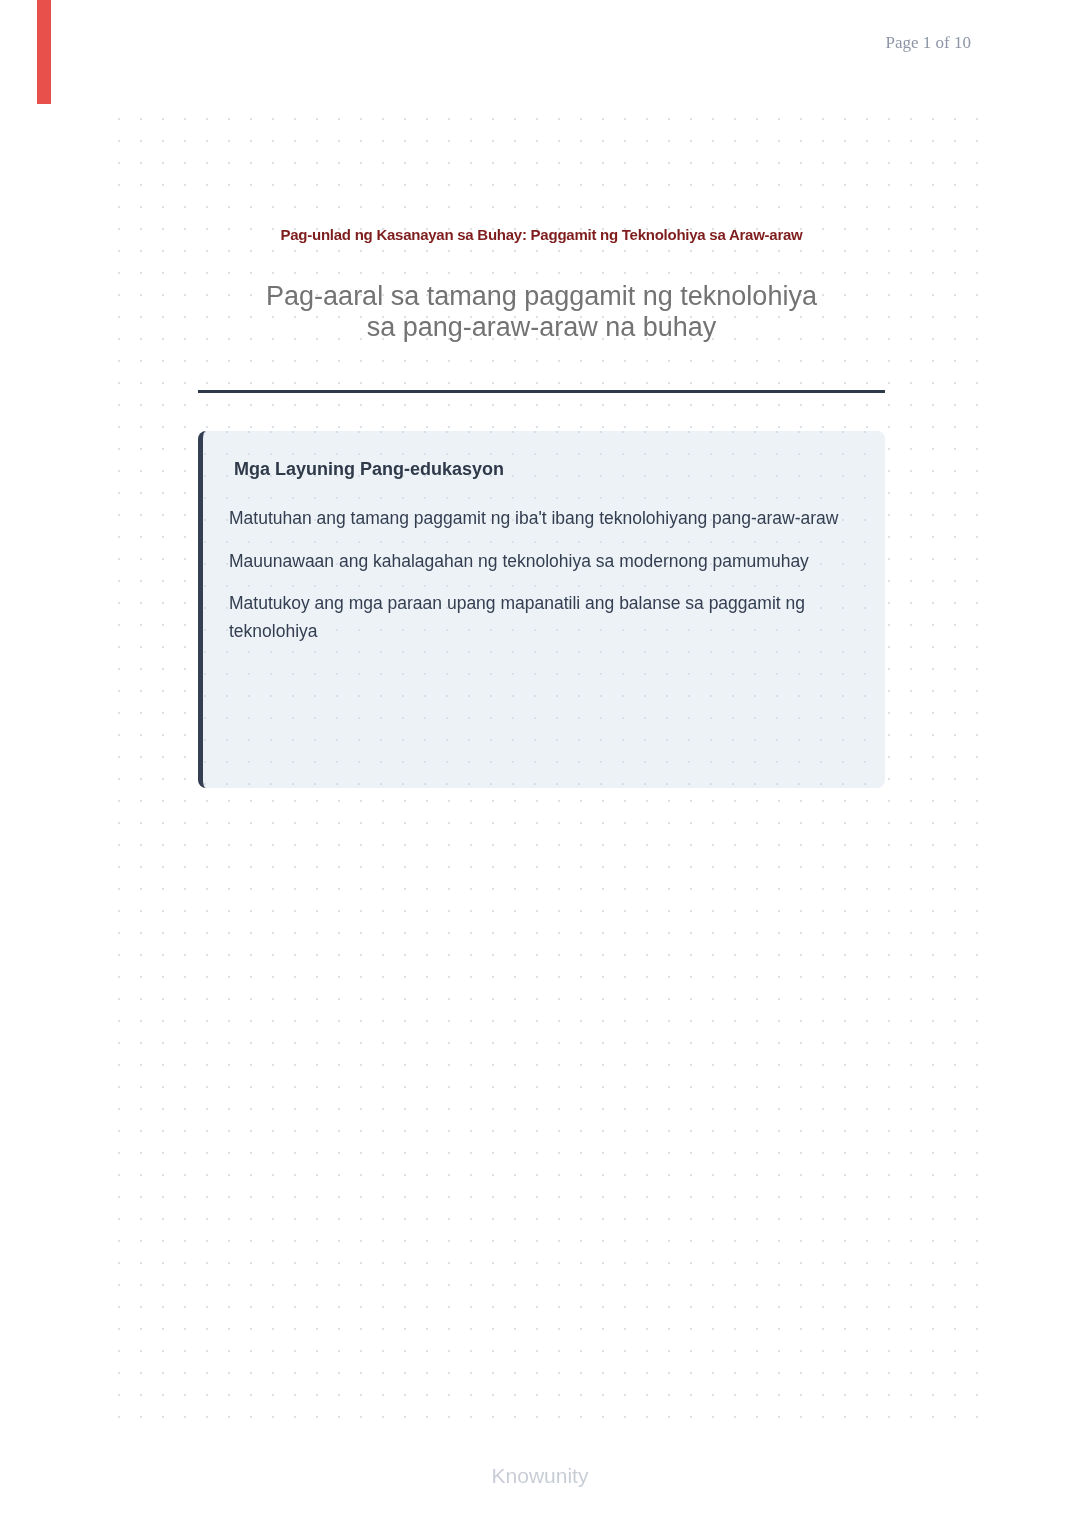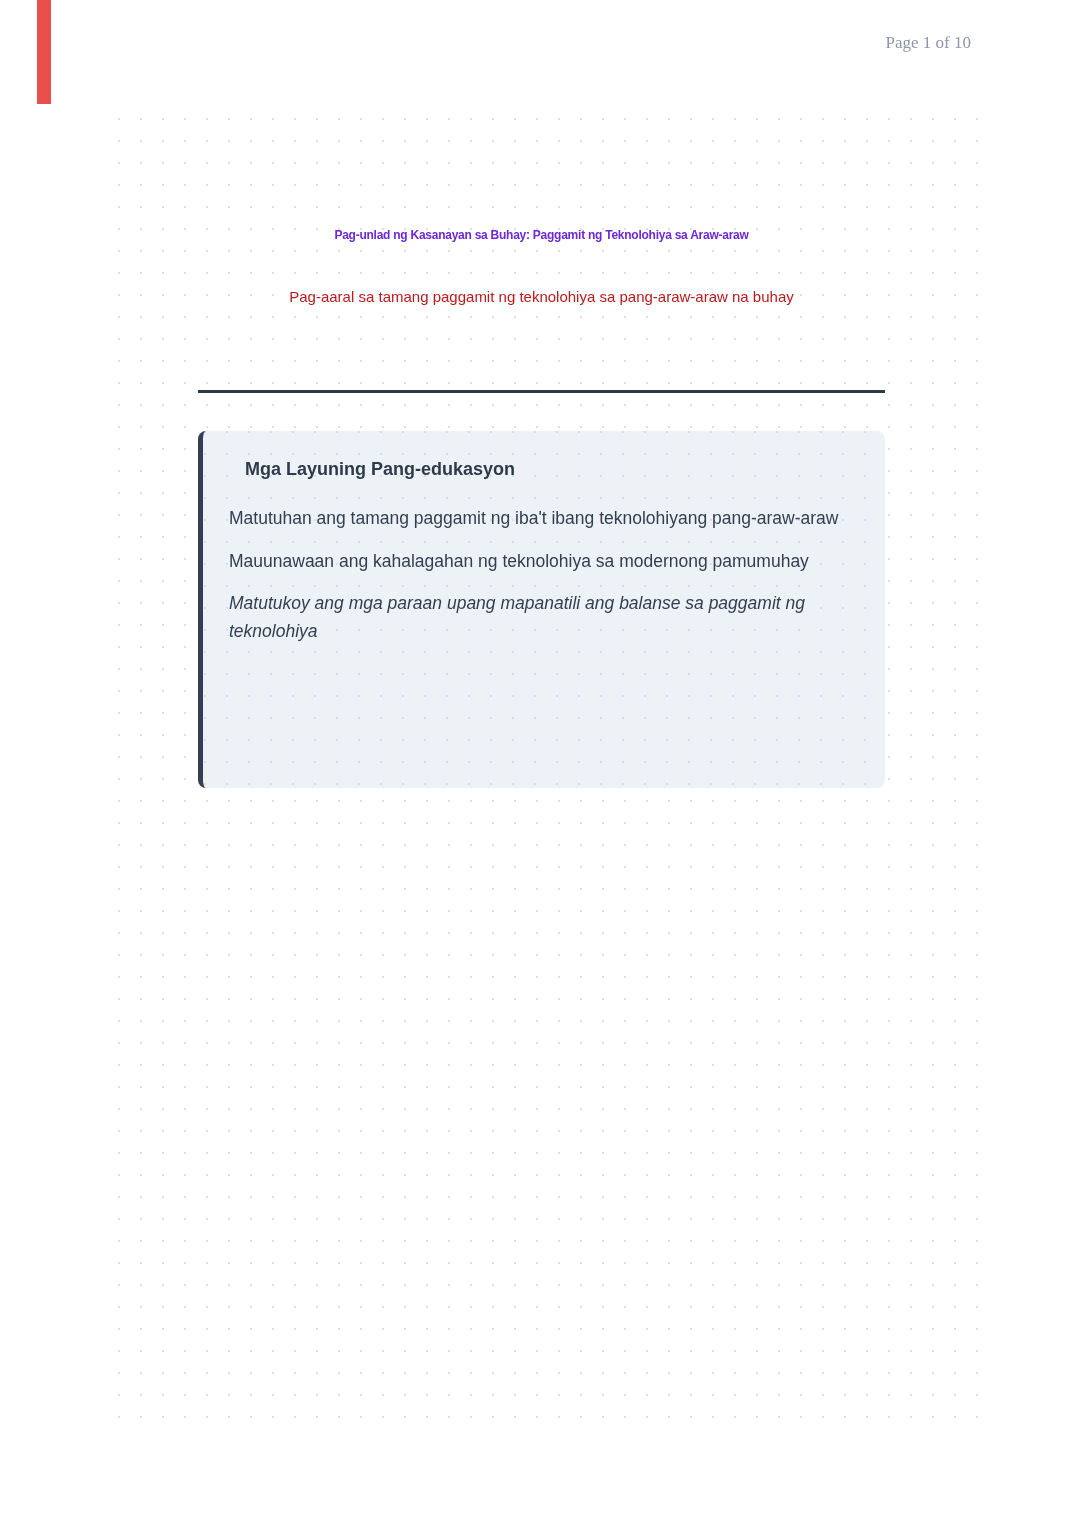--- a/index.html
+++ b/index.html
@@ -47,35 +47,35 @@
     left: 198px;
     top: 0;
     width: 687px;
   }
   .doc-title {
     position: absolute;
     top: 222px;
     left: 0;
     width: 687px;
     text-align: center;
-    font-size: 12px;
+    font-size: 15px;
     font-weight: 700;
     letter-spacing: -0.25px;
-    color: #6d28d9;
+    color: #7f1d1d;
     line-height: 26px;
   }
   .doc-subtitle {
     position: absolute;
     top: 281px;
     left: 51px;
     width: 585px;
     text-align: center;
-    font-size: 15px;
+    font-size: 27px;
     line-height: 31px;
-    color: #b91c1c;
+    color: #737373;
   }
   .divider {
     position: absolute;
     top: 390px;
     left: 0;
     width: 687px;
     height: 3px;
     background: #2e3949;
   }
   .objectives-card {
@@ -91,30 +91,30 @@
     background-position: 13px 12px;
     border-left: 5px solid #343f53;
     border-radius: 8px;
     padding: 26px 24px 30px 26px;
   }
   .card-heading {
     font-size: 18px;
     font-weight: 700;
     color: #2e3949;
     line-height: 24px;
-    margin: 0 0 24px 16px;
+    margin: 0 0 24px 5px;
   }
   .objective-item {
     font-size: 17.5px;
     color: #333e50;
     line-height: 27.5px;
     margin: 0 0 15px 0;
     max-width: 632px;
   }
-  .objective-item:last-child { margin-bottom: 8px; font-style: italic; }
+  .objective-item:last-child { margin-bottom: 8px; }
   .footer-brand {
     position: absolute;
     top: 1464px;
     left: 0;
     width: 1080px;
     text-align: center;
     font-size: 21px;
     color: #c9ced6;
   }
 </style>
@@ -140,14 +140,15 @@
     <div class="objectives-card">
       <div class="card-heading">Mga Layuning Pang-edukasyon</div>
 
       <div class="objective-item">Matutuhan ang tamang paggamit ng iba't ibang teknolohiyang pang-araw-araw</div>
       <div class="objective-item">Mauunawaan ang kahalagahan ng teknolohiya sa modernong pamumuhay</div>
       <div class="objective-item">Matutukoy ang mga paraan upang mapanatili ang balanse sa paggamit ng teknolohiya</div>
     </div>
 
   </div>
 
+  <div class="footer-brand">Knowunity</div>
 
 </div>
 
 </body></html>

